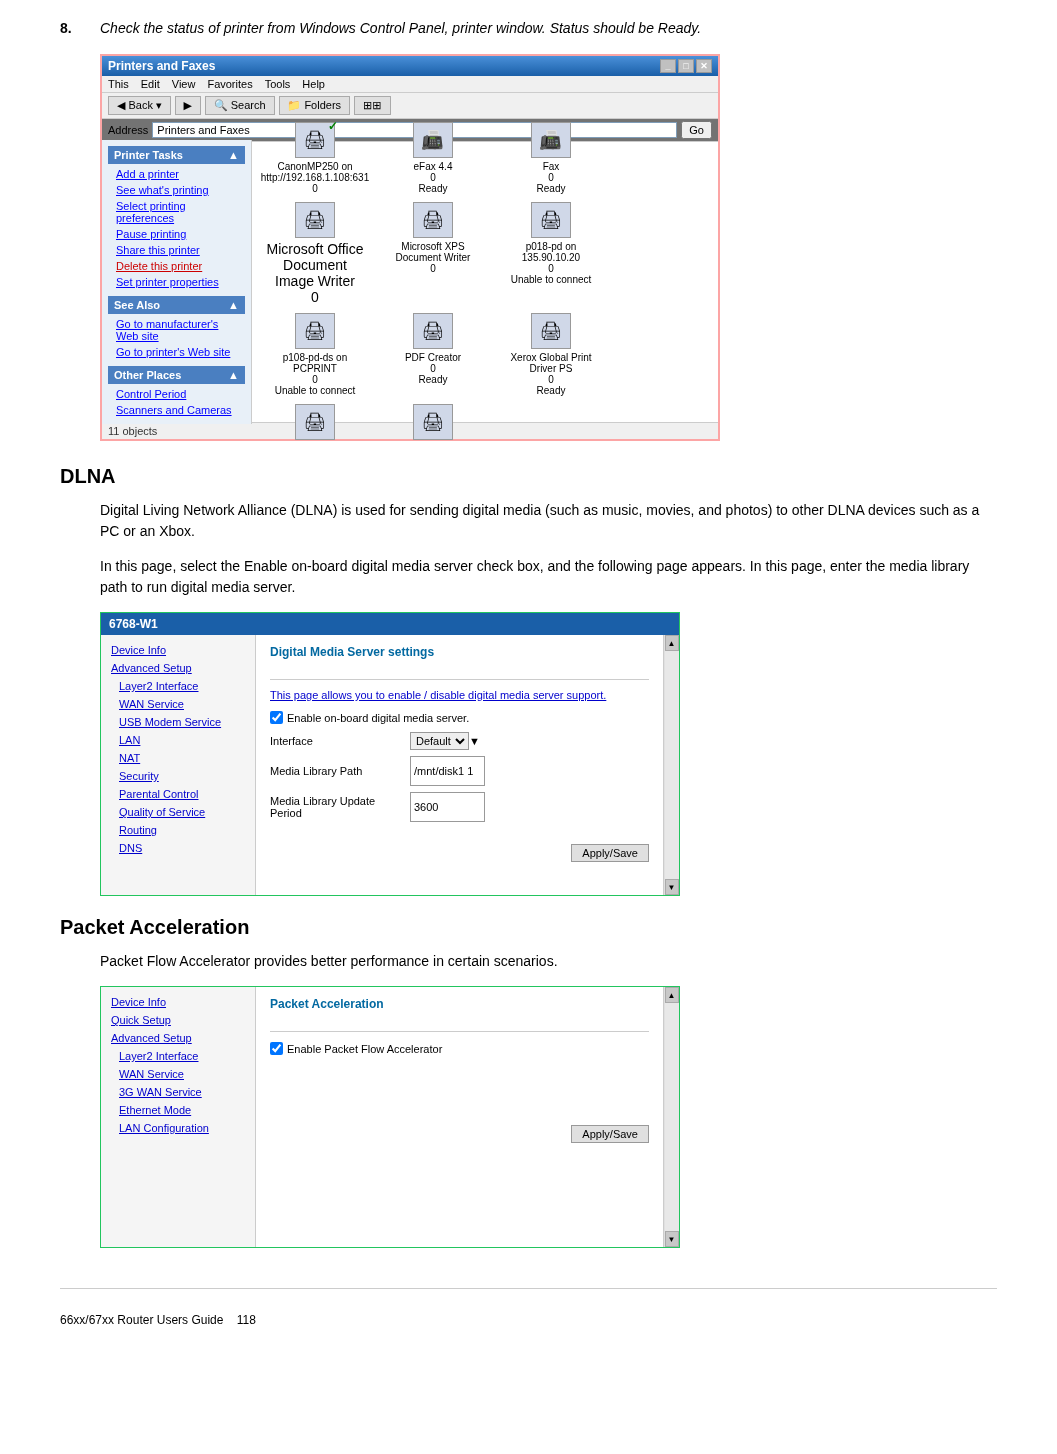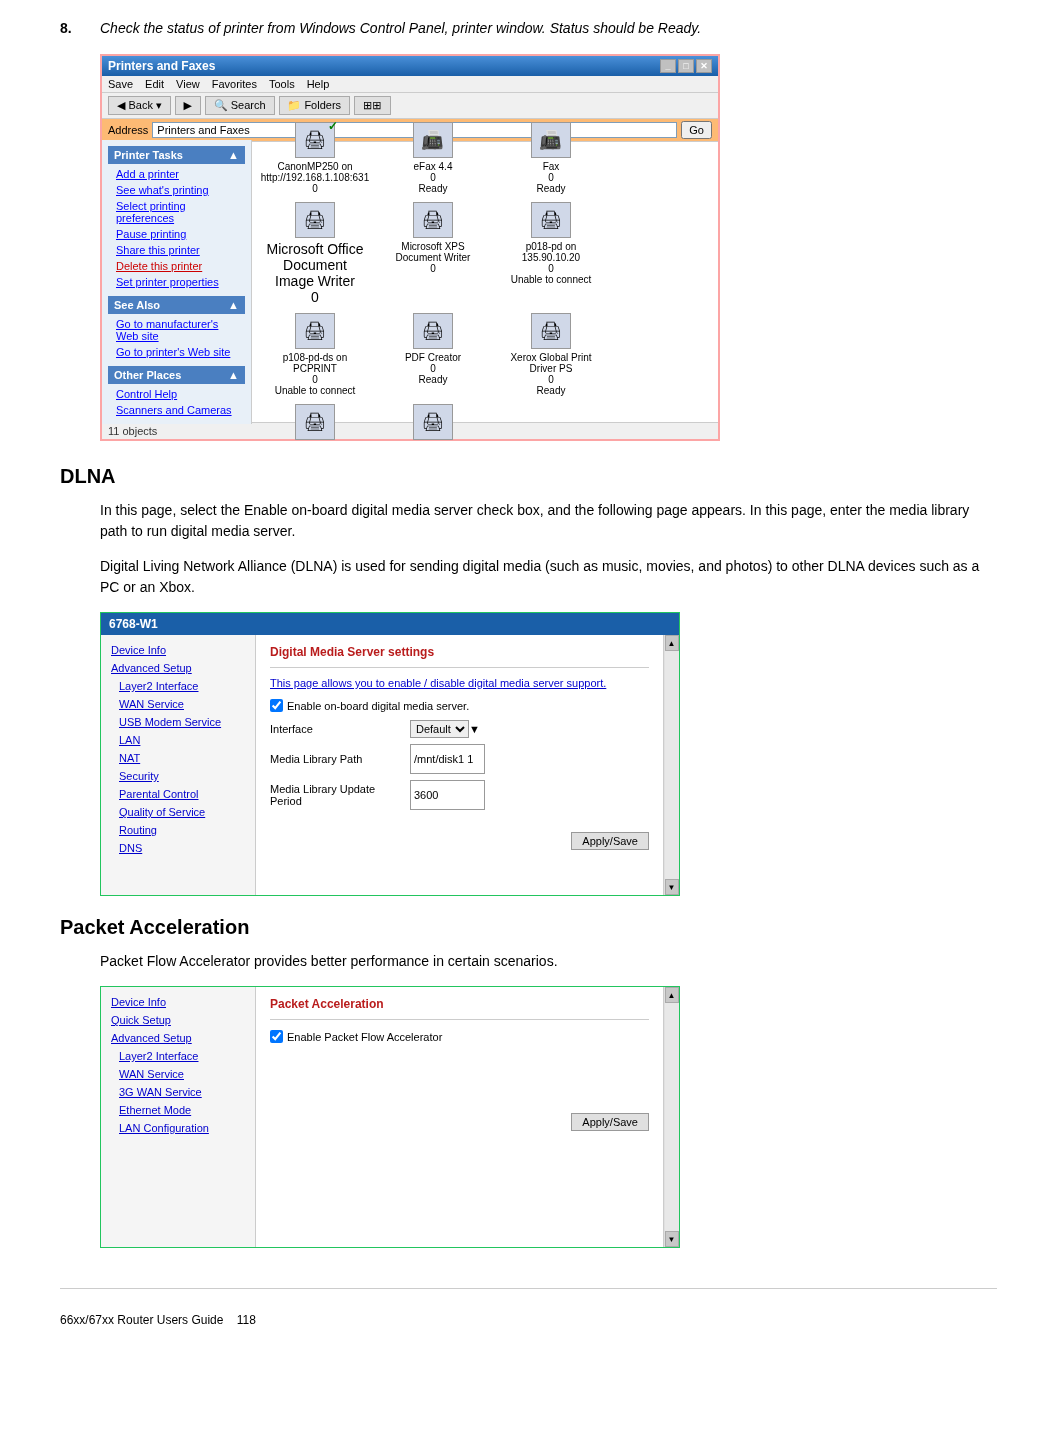--- a/index.html
+++ b/index.html
@@ -81,21 +81,21 @@
       background: #e0e0e0;
       border: 1px solid #aaa;
       padding: 2px 8px;
       font-size: 11px;
       cursor: pointer;
       display: flex;
       align-items: center;
       gap: 3px;
     }
     .win-address-bar {
-      background: #fdba74;
+      background: #737373;
       border-bottom: 1px solid #ccc;
       padding: 2px 6px;
       font-size: 11px;
       display: flex;
       align-items: center;
       gap: 4px;
     }
     .win-address-input {
       flex: 1;
       border: 1px solid #7f9db9;
@@ -234,24 +234,24 @@
     .router-nav-item.indent {
       padding-left: 18px;
     }
     .router-content {
       flex: 1;
       padding: 10px 14px;
       font-size: 11px;
     }
     .router-content h3 {
       font-size: 12px;
-      color: #b91c1c;
+      color: #0369a1;
       margin-bottom: 8px;
       border-bottom: 1px solid #ccc;
-      padding-bottom: 8px;
+      padding-bottom: 20px;
     }
     .router-content p {
       font-size: 11px;
       margin-bottom: 8px;
       line-height: 1.4;
     }
     .router-content a {
       color: #0000cc;
       text-decoration: underline;
     }
@@ -329,21 +329,21 @@
 <div class="screenshot-frame printer-window">
   <div class="win-titlebar">
     <span>Printers and Faxes</span>
     <div class="win-titlebar-buttons">
       <div class="win-btn">_</div>
       <div class="win-btn">□</div>
       <div class="win-btn">✕</div>
     </div>
   </div>
   <div class="win-menubar">
-    <span>Save</span>
+    <span>This</span>
     <span>Edit</span>
     <span>View</span>
     <span>Favorites</span>
     <span>Tools</span>
     <span>Help</span>
   </div>
   <div class="win-toolbar">
     <div class="win-toolbar-btn">◀ Back ▾</div>
     <div class="win-toolbar-btn">▶</div>
     <div class="win-toolbar-btn">🔍 Search</div>
@@ -368,21 +368,21 @@
       <div class="win-sidebar-item" style="color:#cc0000;">Delete this printer</div>
       <div class="win-sidebar-item">Set printer properties</div>
       <div class="win-sidebar-section" style="margin-top:6px;">
         See Also <span>▲</span>
       </div>
       <div class="win-sidebar-item">Go to manufacturer's Web site</div>
       <div class="win-sidebar-item">Go to printer's Web site</div>
       <div class="win-sidebar-section" style="margin-top:6px;">
         Other Places <span>▲</span>
       </div>
-      <div class="win-sidebar-item">Control Help</div>
+      <div class="win-sidebar-item">Control Period</div>
       <div class="win-sidebar-item">Scanners and Cameras</div>
     </div>
     <div class="win-content">
 
       <div class="printer-item">
         <div class="printer-icon default">🖨</div>
         <div style="font-size:10px;">CanonMP250 on<br>http://192.168.1.108:631<br>0</div>
       </div>
       <div class="printer-item">
         <div class="printer-icon">📠</div>
@@ -426,22 +426,22 @@
       </div>
     </div>
   </div>
   <div class="win-statusbar">
     <span>11 objects</span>
   </div>
 </div>
 
 <div class="section-title">DLNA</div>
 <div class="section-body">
+  <p>Digital Living Network Alliance (DLNA) is used for sending digital media (such as music, movies, and photos) to other DLNA devices such as a PC or an Xbox.</p>
   <p>In this page, select the Enable on-board digital media server check box, and the following page appears. In this page, enter the media library path to run digital media server.</p>
-  <p>Digital Living Network Alliance (DLNA) is used for sending digital media (such as music, movies, and photos) to other DLNA devices such as a PC or an Xbox.</p>
 
   <div class="router-frame">
     <div class="router-titlebar">6768-W1</div>
     <div class="router-body">
       <div class="router-nav">
         <div class="router-nav-item link">Device Info</div>
         <div class="router-nav-item link">Advanced Setup</div>
         <div class="router-nav-item link indent" style="padding-left:18px;">Layer2 Interface</div>
         <div class="router-nav-item link indent" style="padding-left:18px;">WAN Service</div>
         <div class="router-nav-item link indent" style="padding-left:18px;">USB Modem Service</div>

